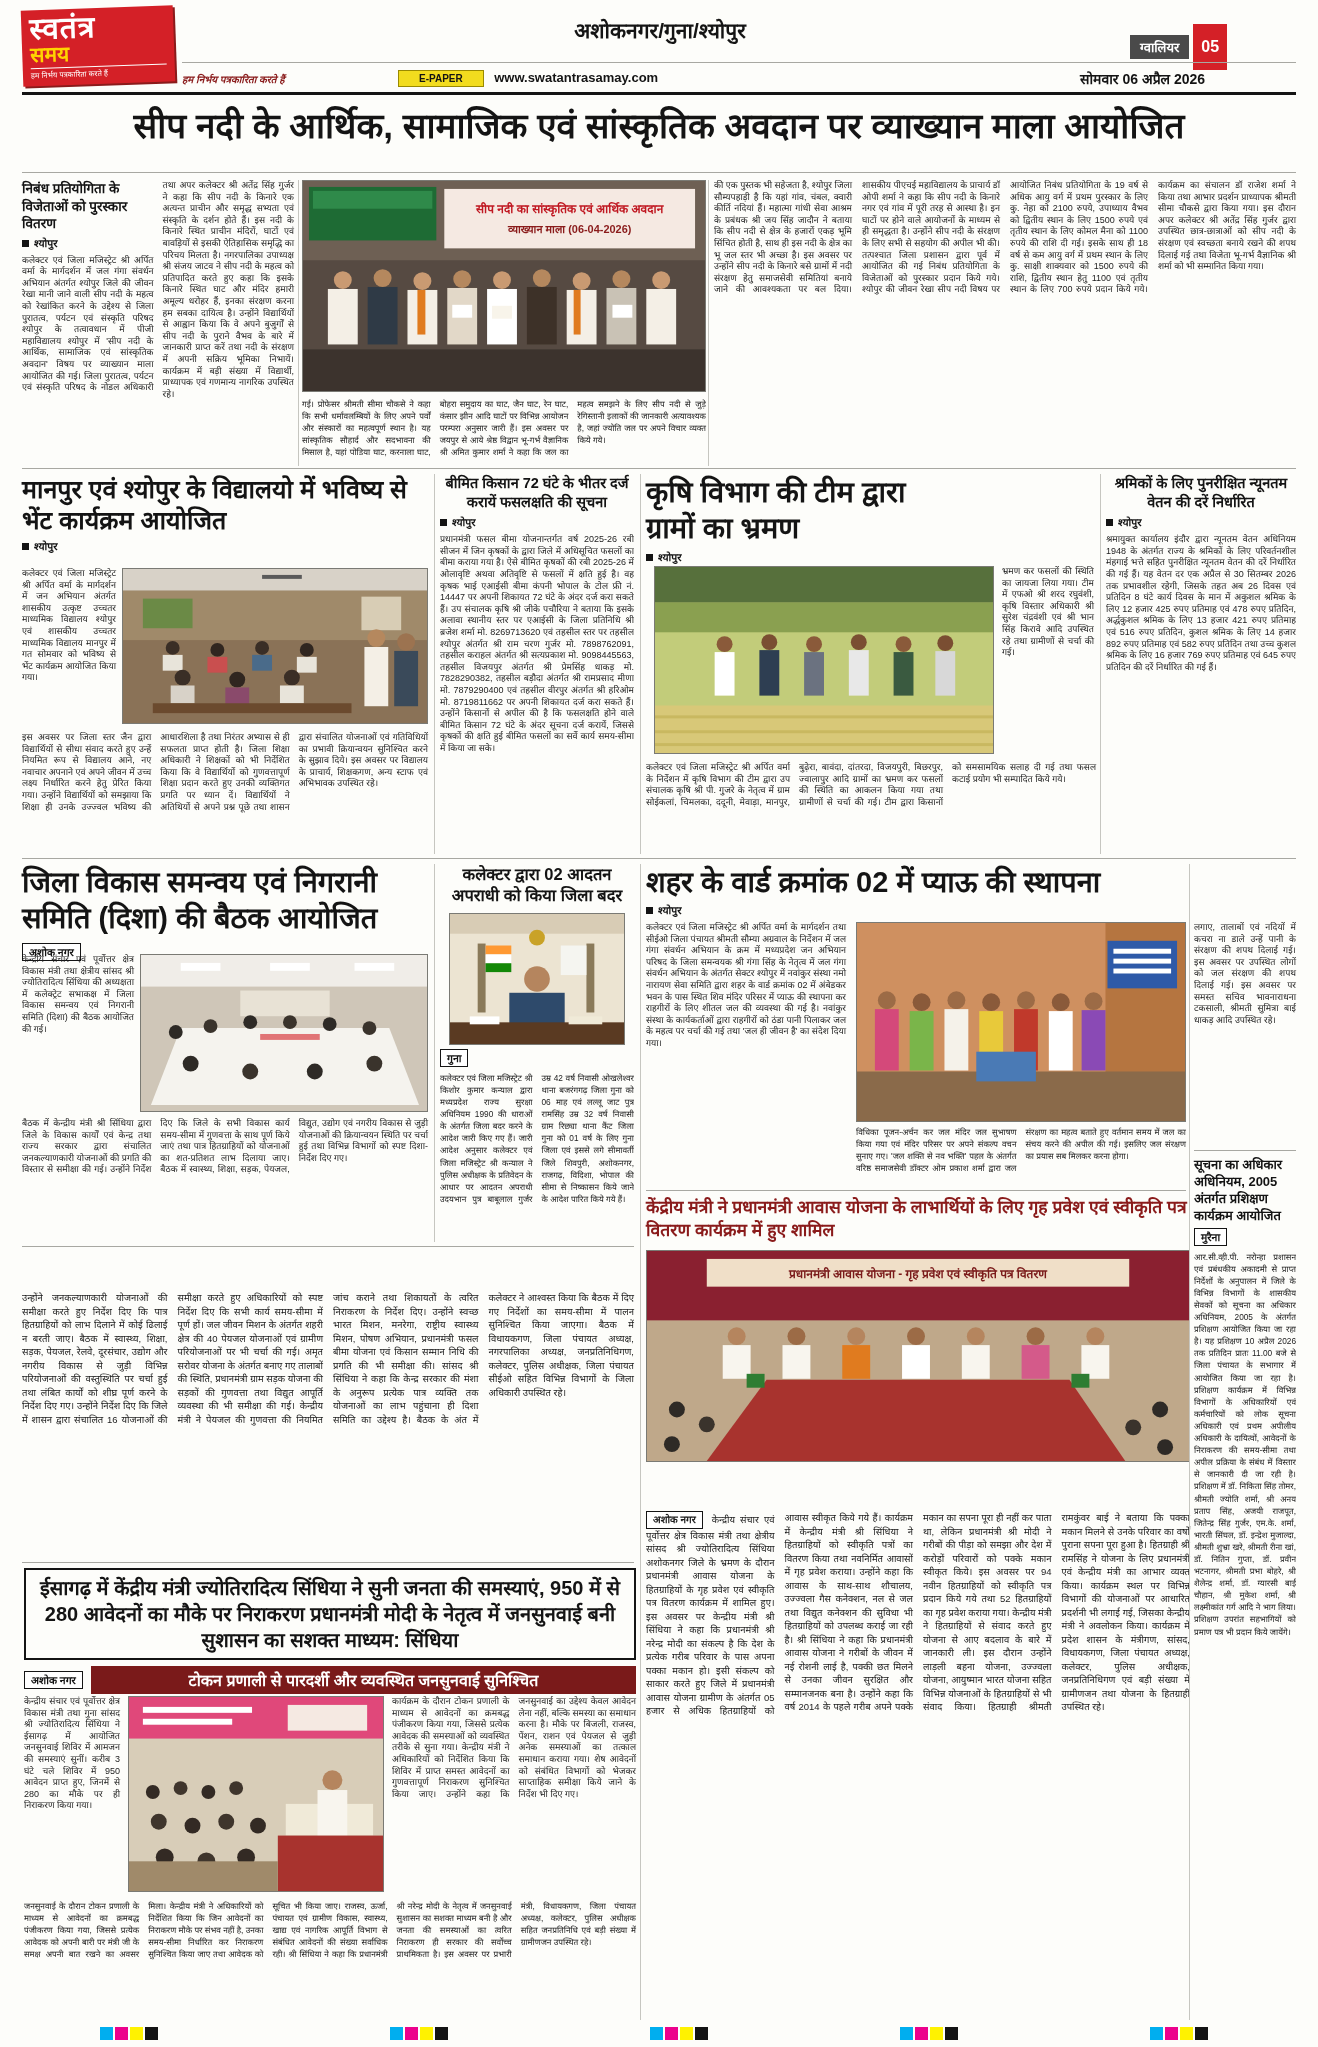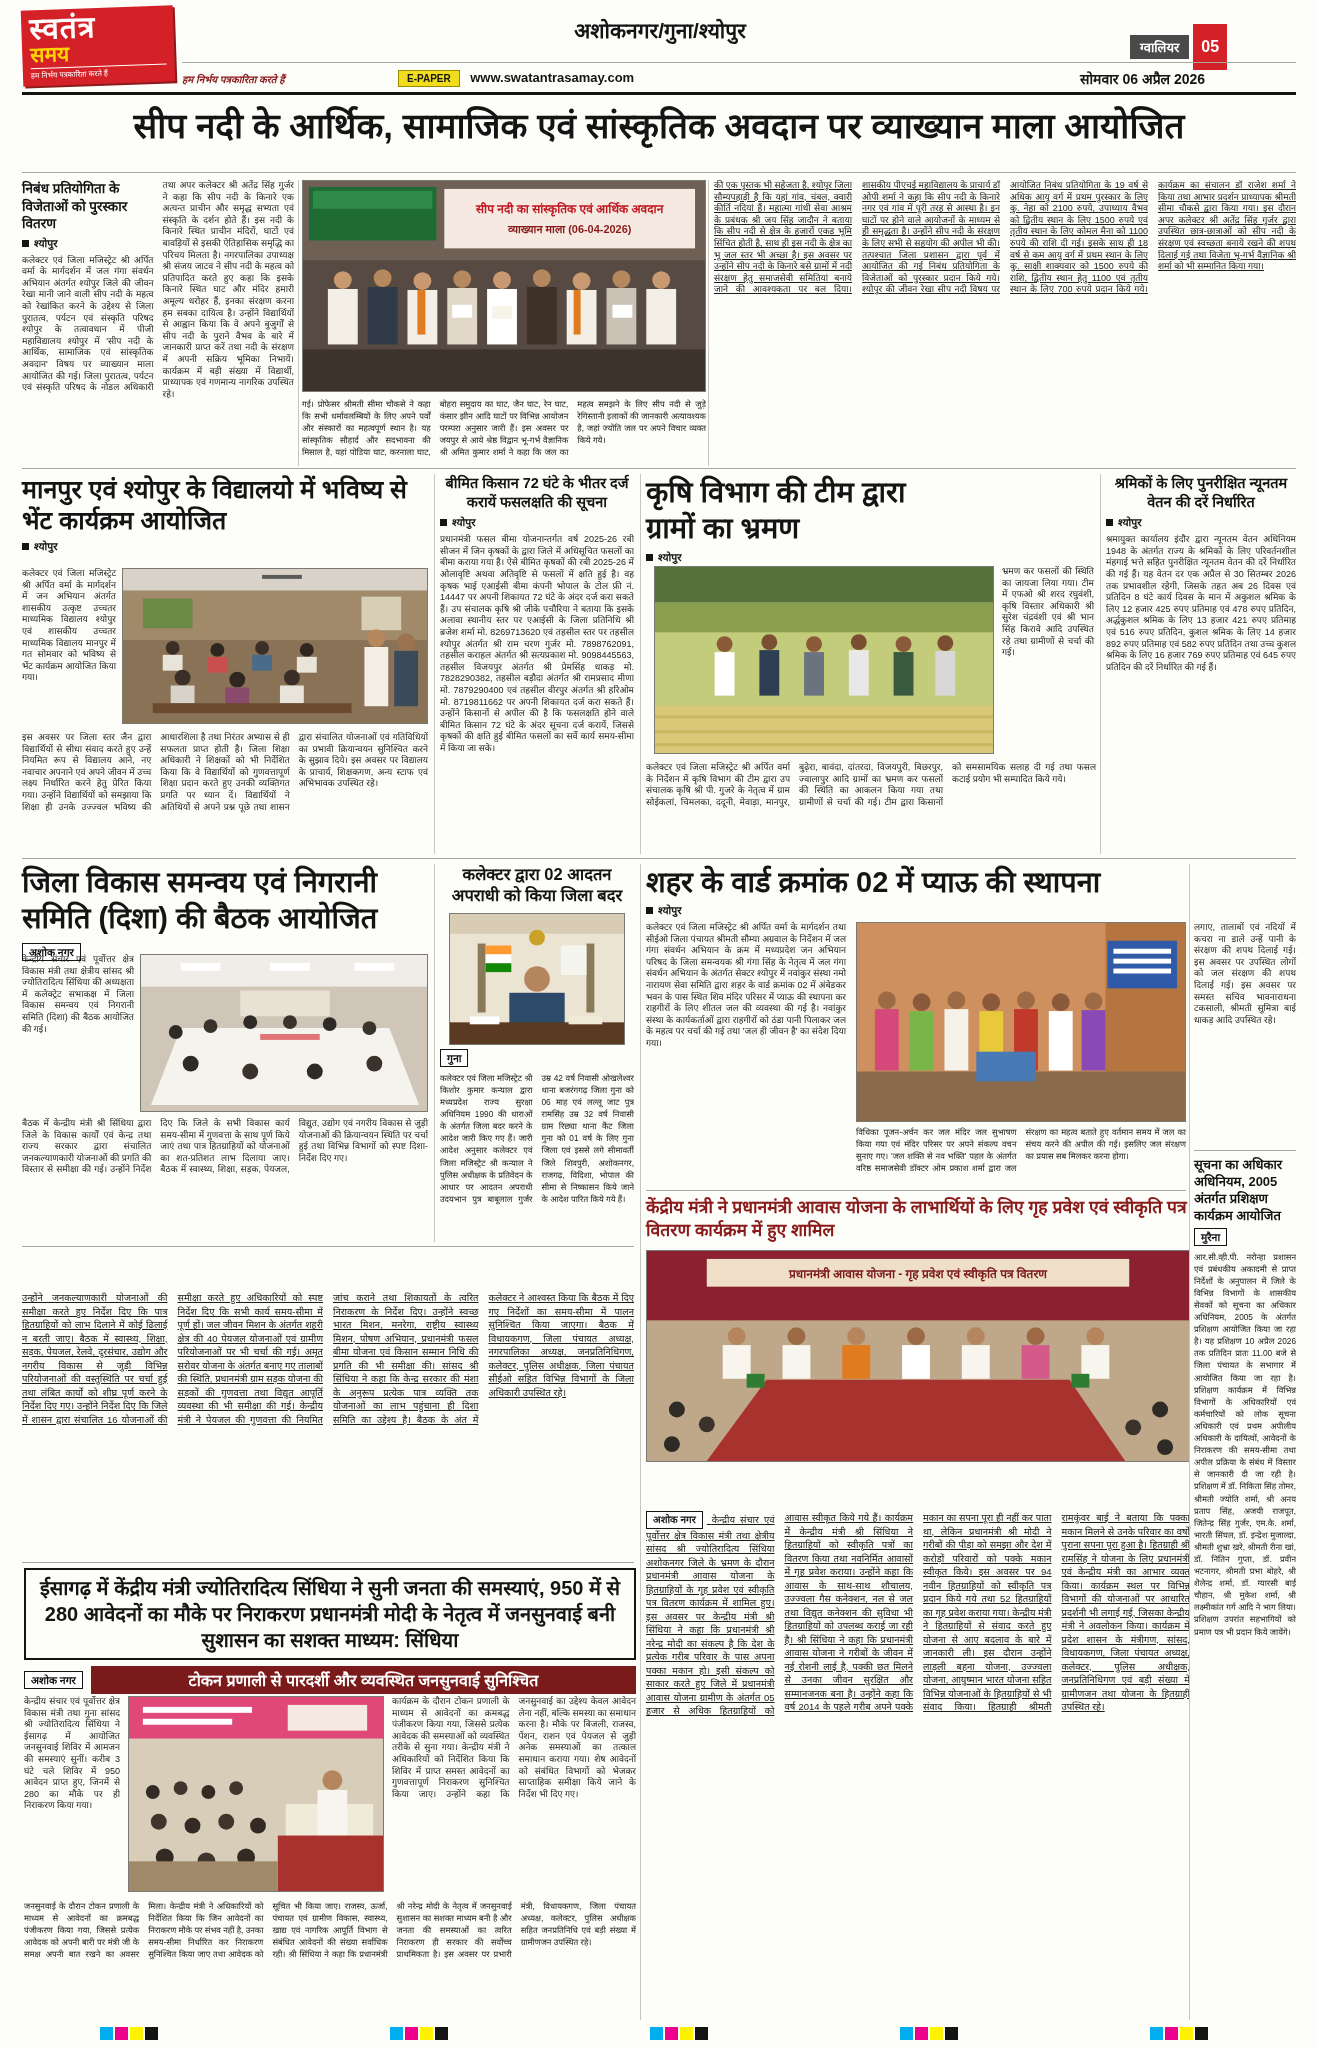--- a/index.html
+++ b/index.html
@@ -5,21 +5,21 @@
   * { margin:0; padding:0; box-sizing:border-box; }
   html,body { background:#ffffff; }
   body { font-family:"Liberation Sans","DejaVu Sans",sans-serif; color:#141414; }
   .page { position:relative; width:1318px; height:2047px; background:#fdfdfa; overflow:hidden; }
   .b { position:absolute; }
   .bt { font-size:9px; line-height:11.6px; text-align:justify; color:#1c1c1c; }
   .bt-m { font-size:9.5px; line-height:13.5px; text-align:justify; color:#1c1c1c;margin-top:39px; }
   .bt-sm { font-size:8.3px; line-height:12.1px; text-align:justify; color:#1c1c1c; }
   .c2 { column-count:2; column-gap:9px; }
   .c3 { column-count:3; column-gap:9px; }
-  .c4 { column-count:4; column-gap:10px;text-decoration:underline; }
+  .c4 { column-count:4; column-gap:10px; }
   .c5 { column-count:5; column-gap:9px; }
   .hd-xl { font-size:35px; font-weight:800; text-align:center; line-height:1.28; }
   .hd-26 { font-size:25px; font-weight:800; line-height:1.24; }
   .hd-22 { font-size:29px; font-weight:800; line-height:1.25; }
   .hd-17 { font-size:16.5px; font-weight:800; line-height:1.3; text-align:center; }
   .hd-15 { font-size:14.5px; font-weight:800; line-height:1.32; text-align:center; }
   .hd-13 { font-size:13px; font-weight:800; line-height:1.32; }
   .hd-maroon { color:#8a1b1b; }
   .sub-hd { font-size:13.5px; font-weight:800; line-height:1.3; margin-bottom:3px; }
   .byline { font-size:10.5px; font-weight:700; margin:3px 0 5px; }
@@ -32,21 +32,21 @@
   .rule-thick { position:absolute; height:3px; background:#141414; }
   .logo { position:absolute; left:22px; top:8px; width:152px; height:76px; background:#d42027; transform:rotate(-2deg); padding:4px 8px 2px; box-shadow:2px 2px 0 #8a1b1b; }
   .logo-l1 { color:#ffffff; font-size:30px; font-weight:800; line-height:1.0; letter-spacing:1px; }
   .logo-l2 { color:#ffd400; font-size:21px; font-weight:800; line-height:1.05; }
   .logo-tag { color:#ffffff; font-size:7.5px; border-top:1px solid #ffffff; margin-top:2px; padding-top:1px; white-space:nowrap; }
   .region { position:absolute; left:330px; top:16px; width:660px; text-align:center; font-size:21px; font-weight:800; }
   .edition-wrap { position:absolute; left:1130px; top:24px; display:flex; align-items:center; gap:4px; }
   .edition { background:#4a4a4a; color:#fff; font-size:13px; font-weight:700; padding:3px 10px; }
   .pageno { background:#d42027; color:#fff; font-size:16px; font-weight:800; padding:14px 8px; }
   .tagline2 { position:absolute; left:182px; top:72px; font-size:10px; font-weight:700; color:#8a1b1b; font-style:italic; }
-  .epaper-badge { background:#f2dc1e; color:#141414; font-size:10px; font-weight:800; padding:2px 8px; border:1px solid #9a8a00; }
+  .epaper-badge { background:#f2dc1e; color:#141414; font-size:10px; font-weight:800; padding:2px 20px; border:1px solid #9a8a00; }
   .website { font-size:13px; font-weight:800; margin-left:6px; }
   .dateline { position:absolute; left:1080px; top:69px; font-size:14px; font-weight:800; }
   .kicker-bar { background:#7a1a1a; color:#ffffff; font-size:16px; font-weight:800; text-align:center; padding:3px 22px; }
   .box-headline { border:2px solid #141414; padding:5px 10px; font-size:20px; font-weight:800; text-align:center; line-height:1.3; }
   .pm { width:13px; height:13px; display:inline-block; margin-right:2px; }
   .pm.c { background:#00aeef; } .pm.m { background:#ec008c; } .pm.y { background:#fff200; } .pm.k { background:#141414; }
   .marks { position:absolute; top:2026px; }
 </style>
 </head>
 <body>

